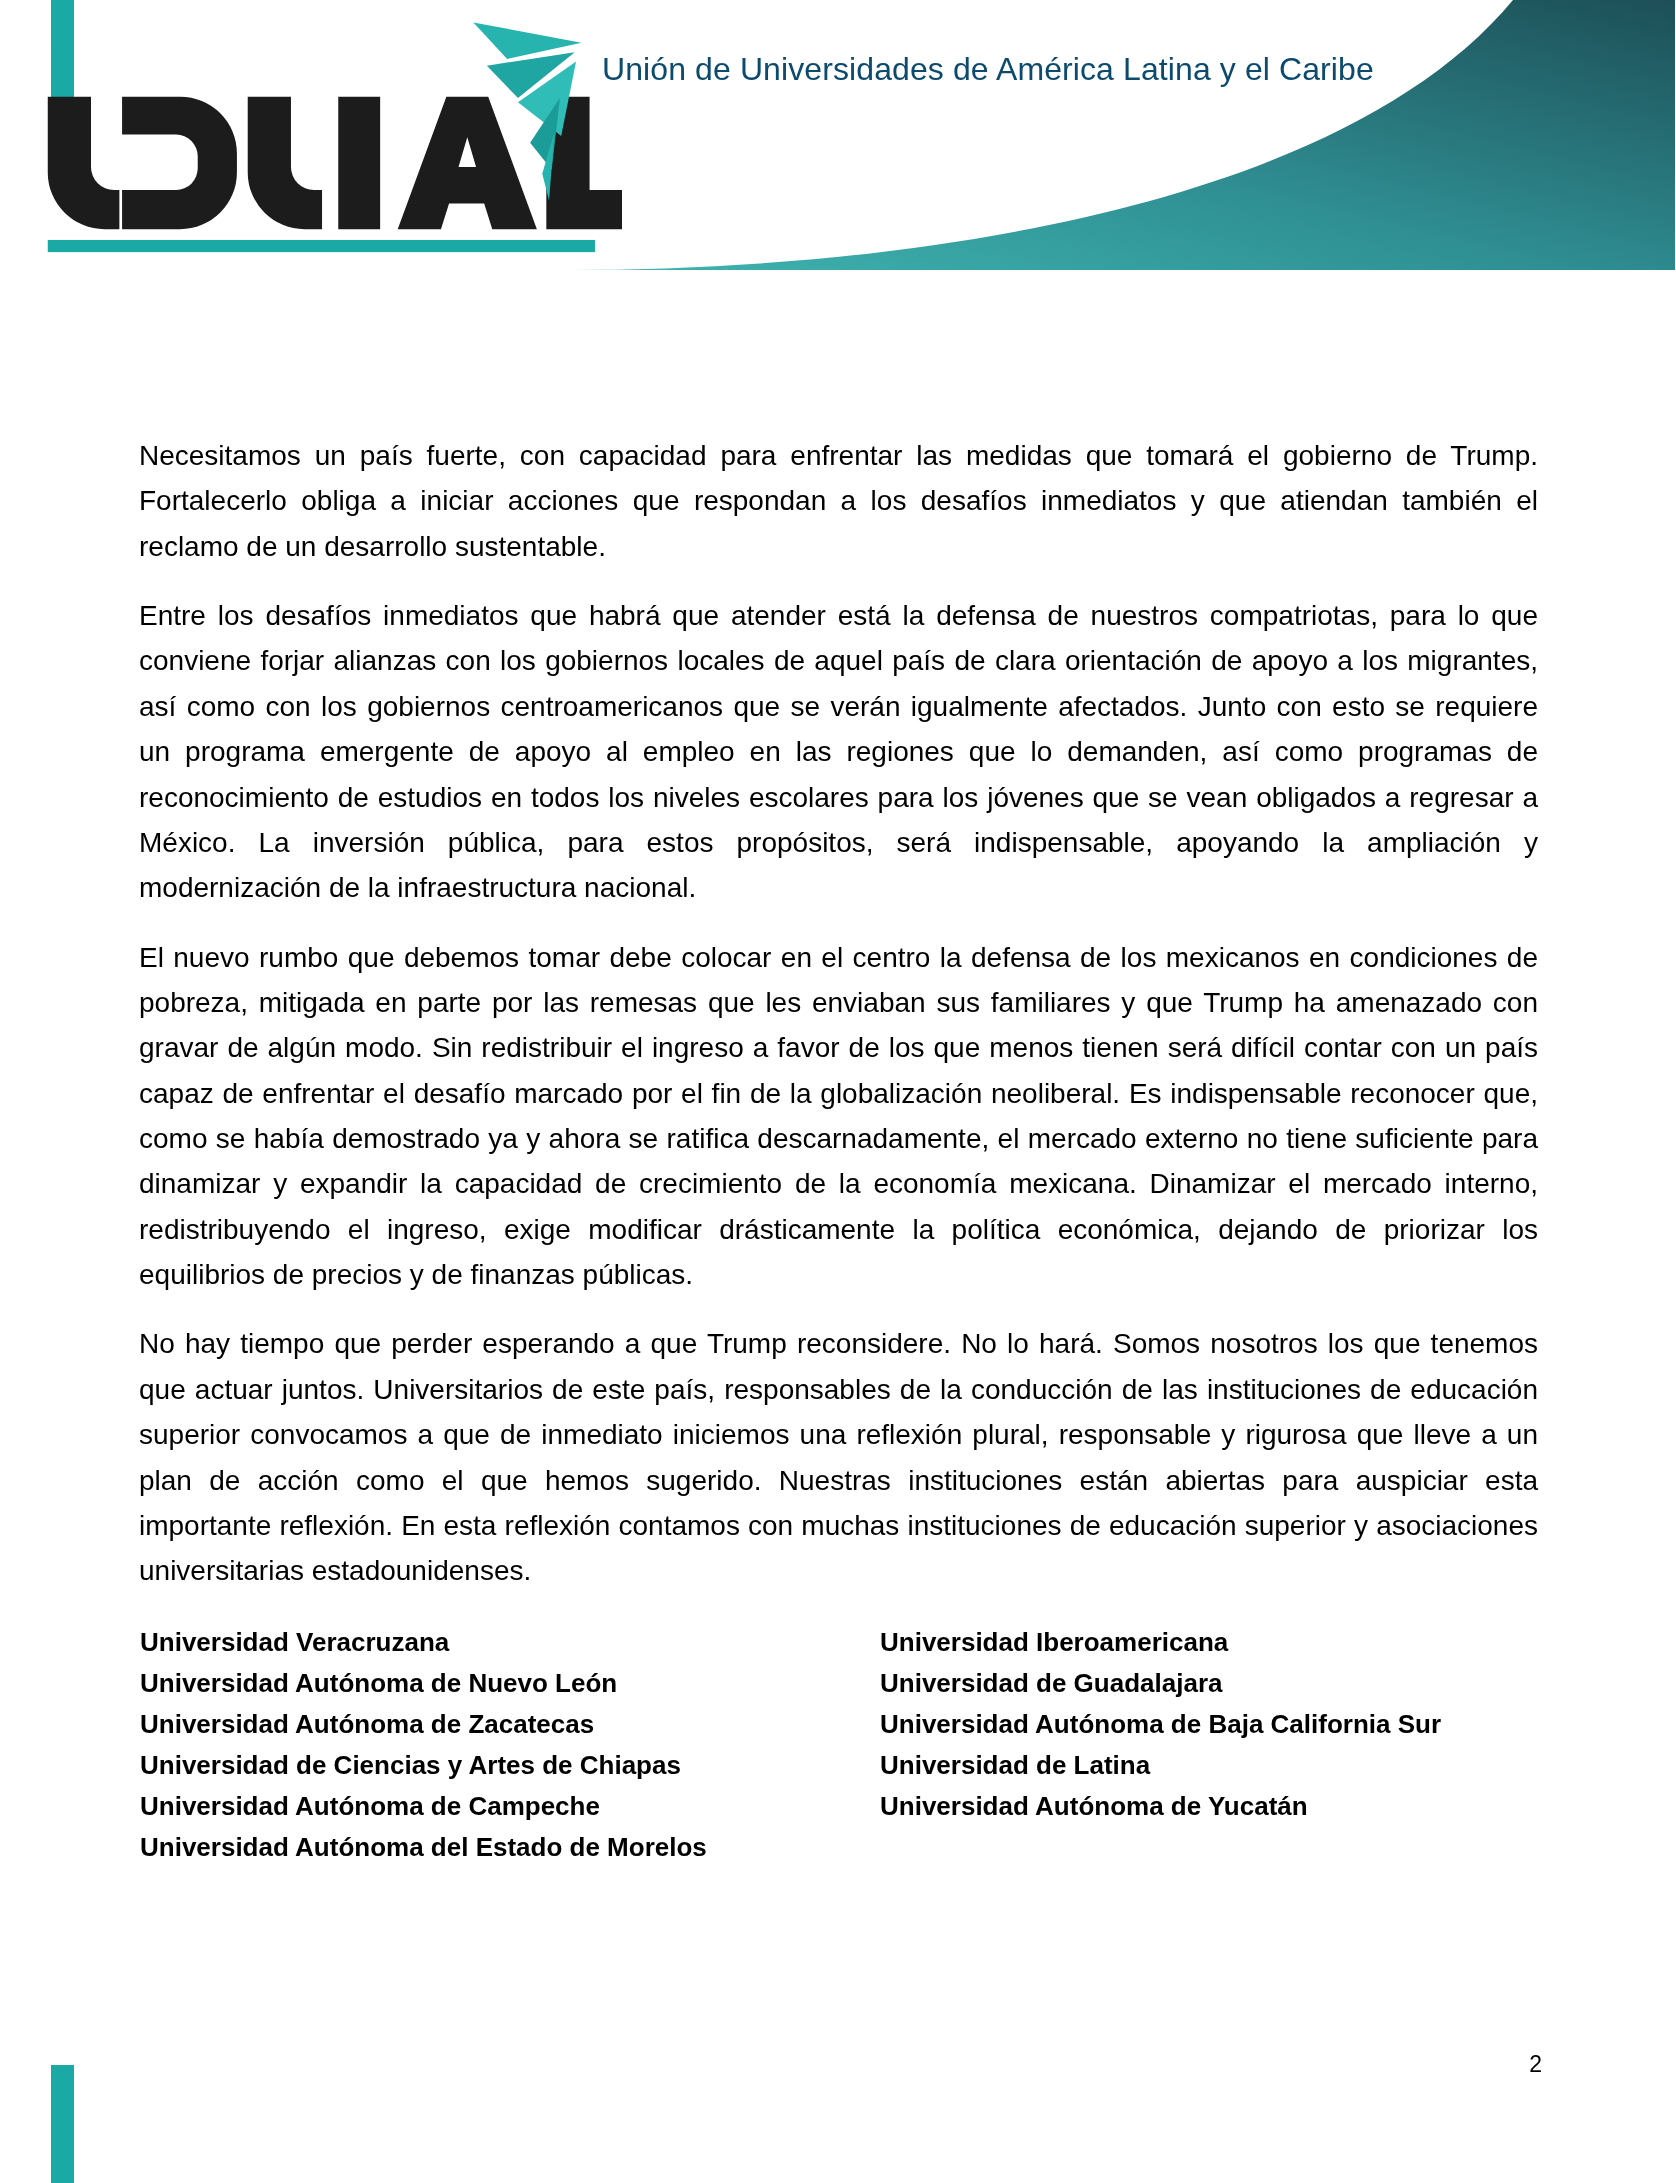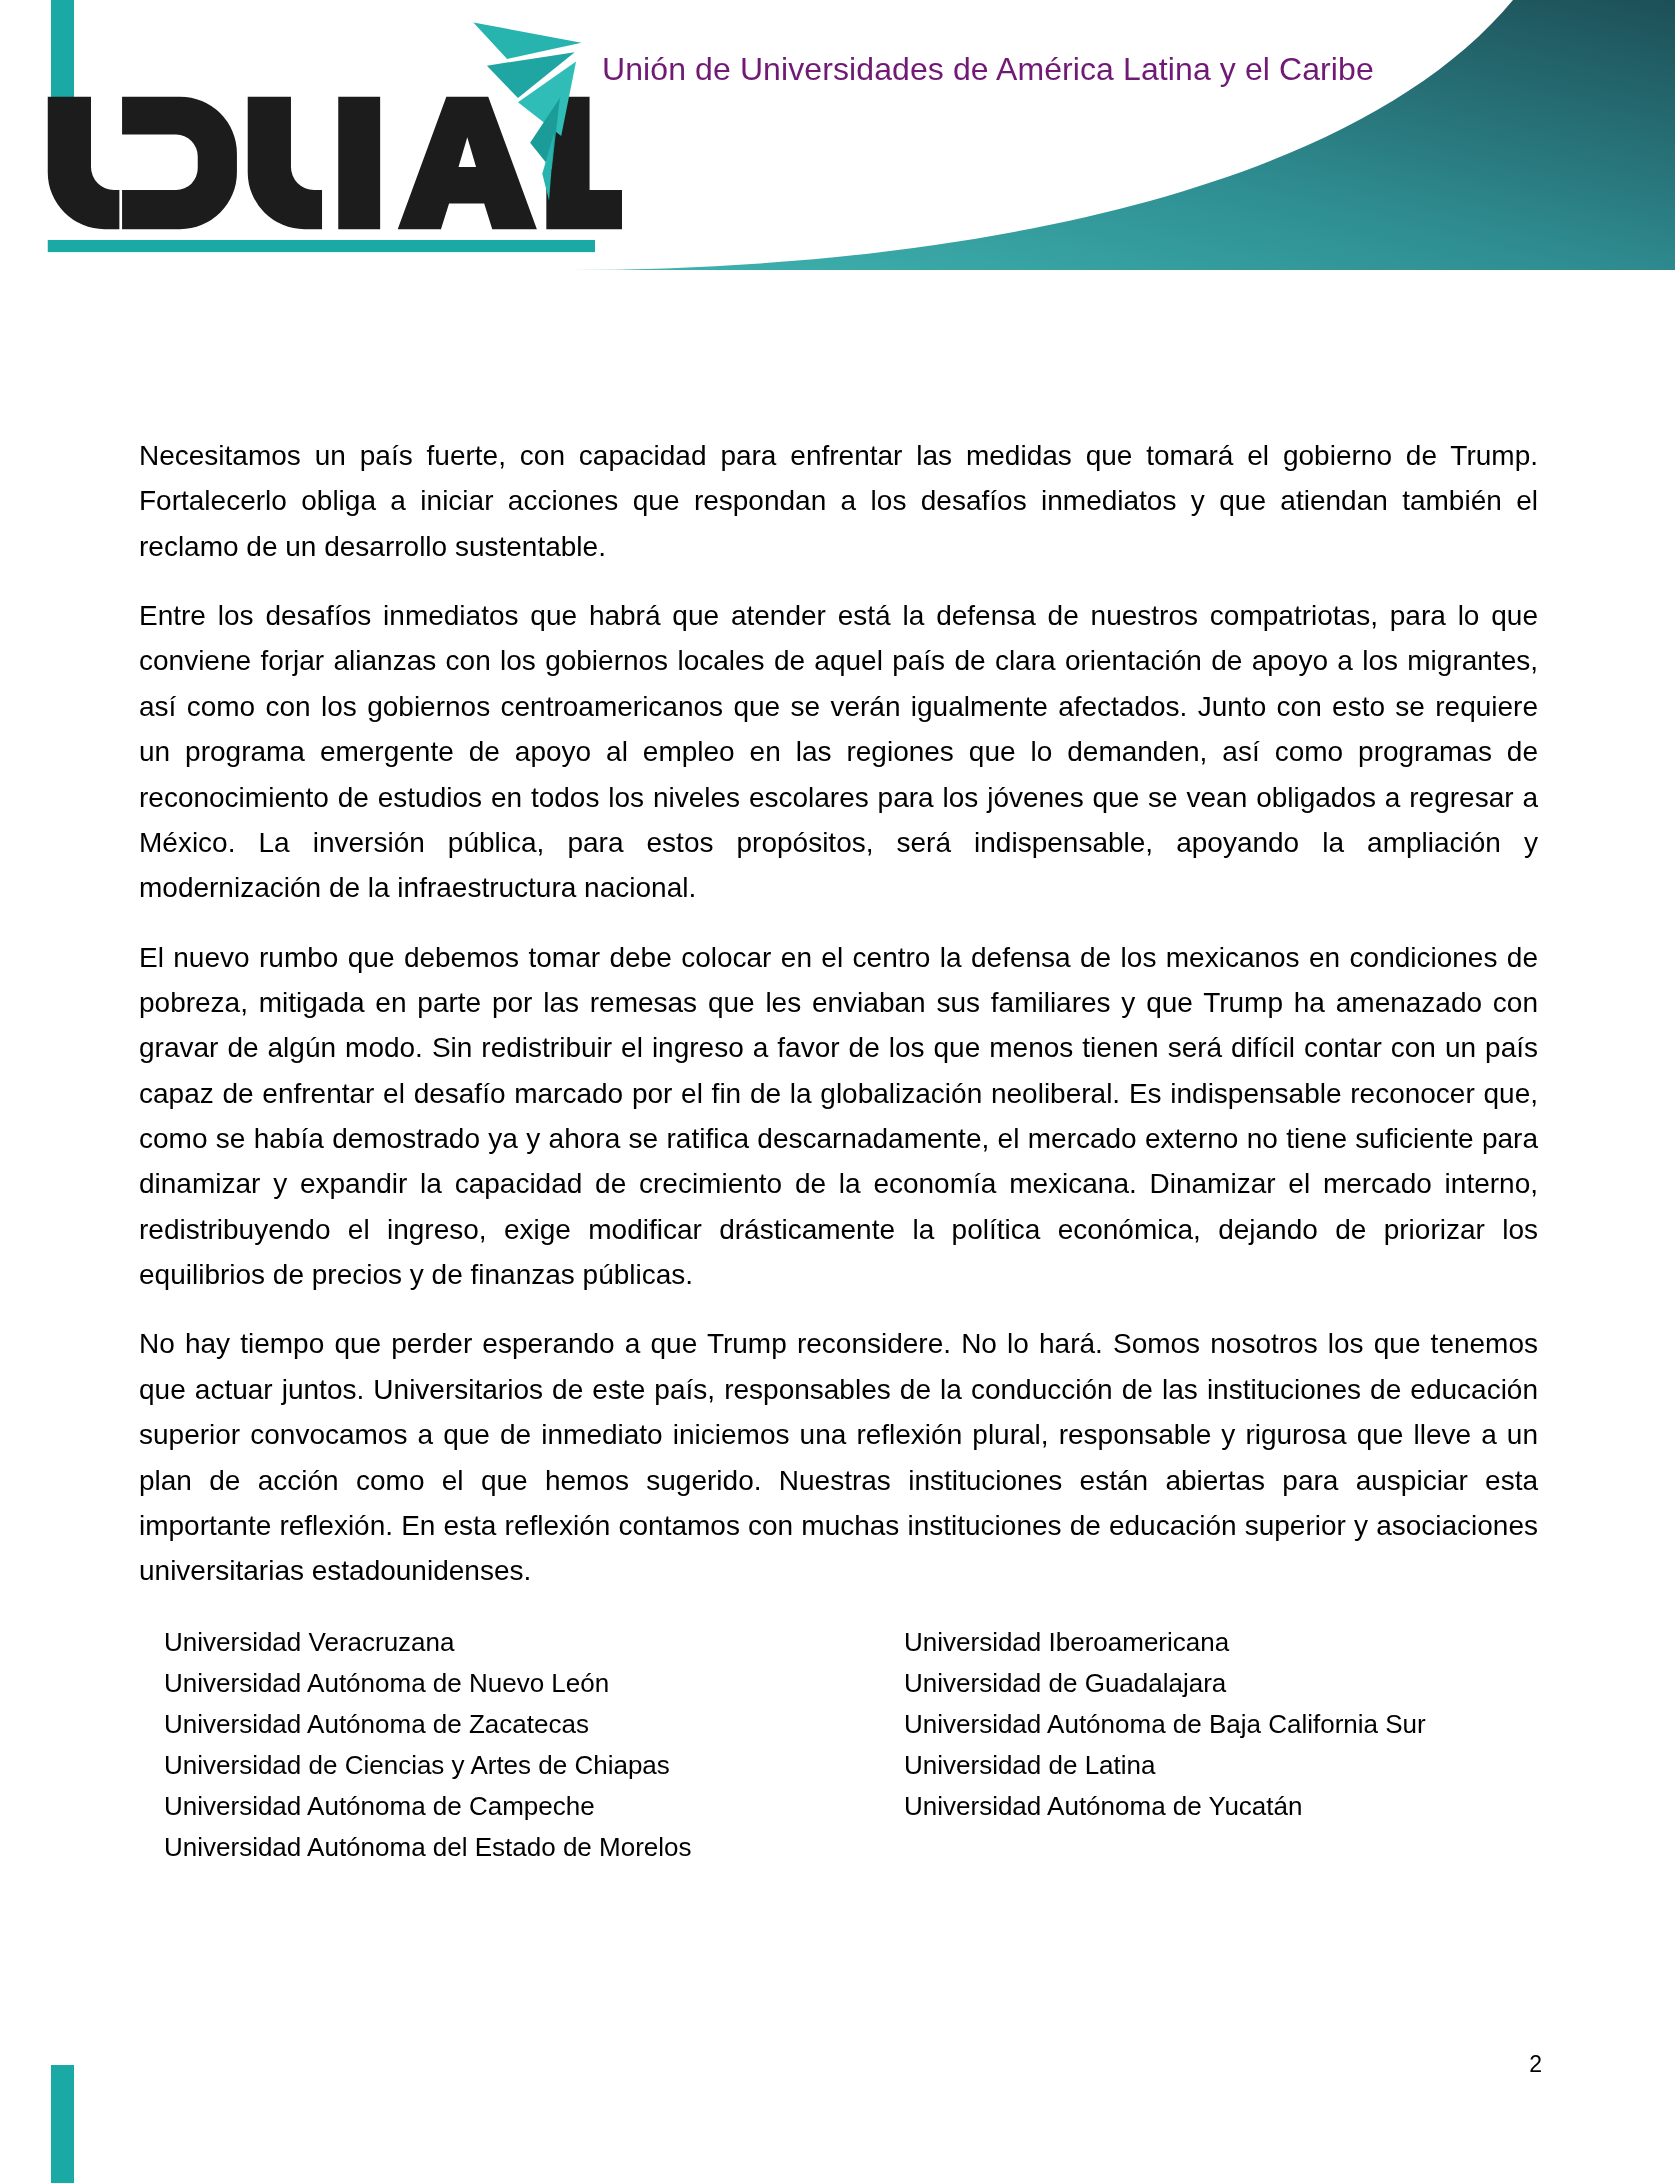--- a/index.html
+++ b/index.html
@@ -45,21 +45,21 @@
     left: 41px;
     top: 17px;
     width: 581px;
     height: 250px;
   }
   .brand-title {
     position: absolute;
     left: 602px;
     top: 51px;
     font-size: 32px;
-    color: #701a75;
+    color: #0c4a6e;
     letter-spacing: 0.1px;
     white-space: nowrap;
   }
 
   
   .content {
     position: absolute;
     left: 139px;
     top: 433px;
     width: 1399px;
@@ -70,24 +70,25 @@
     line-height: 1.62;
     text-align: justify;
     text-justify: inter-word;
     color: #000;
   }
   p.para:last-child { margin-bottom: 0; }
 
   
   .signatories {
     position: absolute;
-    left: 164px;
+    left: 140px;
     top: 1622px;
     width: 1352px;
     display: flex;
+    font-weight: bold;
   }
   .sig-col {
     font-size: 26px;
     line-height: 1.58;
   }
   .sig-col-left { width: 740px; }
   .sig-col-right { width: 608px; }
   .sig-item { white-space: nowrap; }
 
   

